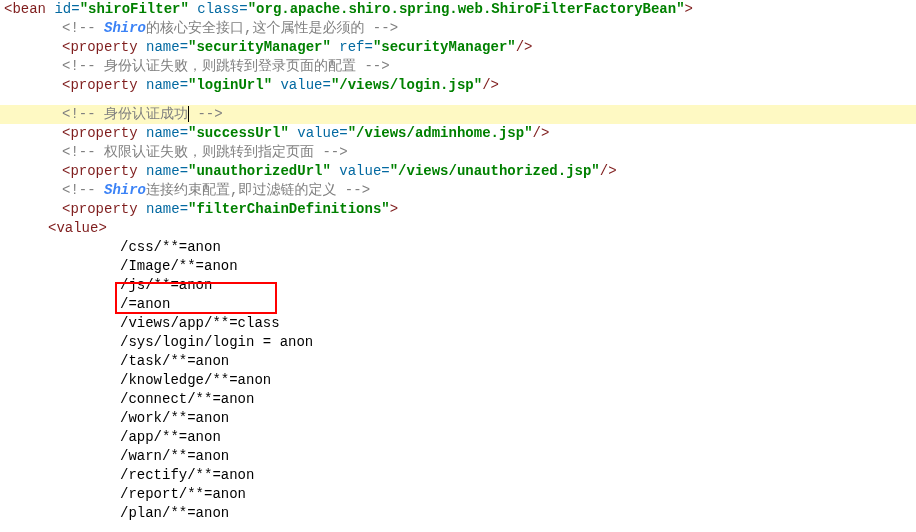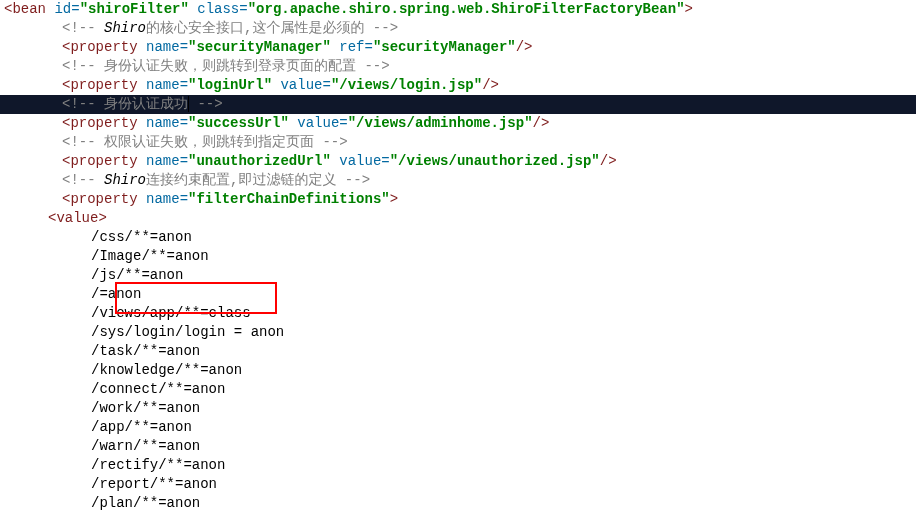--- a/index.html
+++ b/index.html
@@ -11,38 +11,39 @@
     font-size: 14px;
     line-height: 19px;
     color: #000;
     white-space: nowrap;
   }
   .line {
     display: block;
     padding: 0;
   }
   .highlight-line {
-    background: #0f172a;
+    background: #fef9c3;
+    margin-top: 10px;
   }
   .tag { color: #7f1d1d; }
   .attr { color: #0369a1; }
   .str { color: #008000; font-weight: bold; }
   .comment { color: #808080; }
-  .comment-italic { color: #000000; font-style: italic; }
+  .comment-italic { color: #3b82f6; font-style: italic; font-weight: bold; }
   .text { color: #000000; }
   .cursor { border-left: 1px solid #000; }
   .redbox {
     position: absolute;
     border: 2px solid #ff0000;
     pointer-events: none;
   }
   .indent0 { padding-left: 4px; }
   .indent1 { padding-left: 62px; }
   .indent2 { padding-left: 48px; }
-  .indent3 { padding-left: 91px; }
+  .indent3 { padding-left: 120px; }
 </style>
 </head>
 <body>
 
 <div id="code-container">
     <div class="line indent0"><span class="tag">&lt;bean</span><span class="text"> </span><span class="attr">id=</span><span class="str">"shiroFilter"</span><span class="text"> </span><span class="attr">class=</span><span class="str">"org.apache.shiro.spring.web.ShiroFilterFactoryBean"</span><span class="tag">&gt;</span></div>
     <div class="line indent1"><span class="comment">&lt;!-- </span><span class="comment-italic">Shiro</span><span class="comment">的核心安全接口,这个属性是必须的 --&gt;</span></div>
     <div class="line indent1"><span class="tag">&lt;property</span><span class="text"> </span><span class="attr">name=</span><span class="str">"securityManager"</span><span class="text"> </span><span class="attr">ref=</span><span class="str">"securityManager"</span><span class="tag">/&gt;</span></div>
     <div class="line indent1"><span class="comment">&lt;!-- 身份认证失败，则跳转到登录页面的配置 --&gt;</span></div>
     <div class="line indent1"><span class="tag">&lt;property</span><span class="text"> </span><span class="attr">name=</span><span class="str">"loginUrl"</span><span class="text"> </span><span class="attr">value=</span><span class="str">"/views/login.jsp"</span><span class="tag">/&gt;</span></div>

